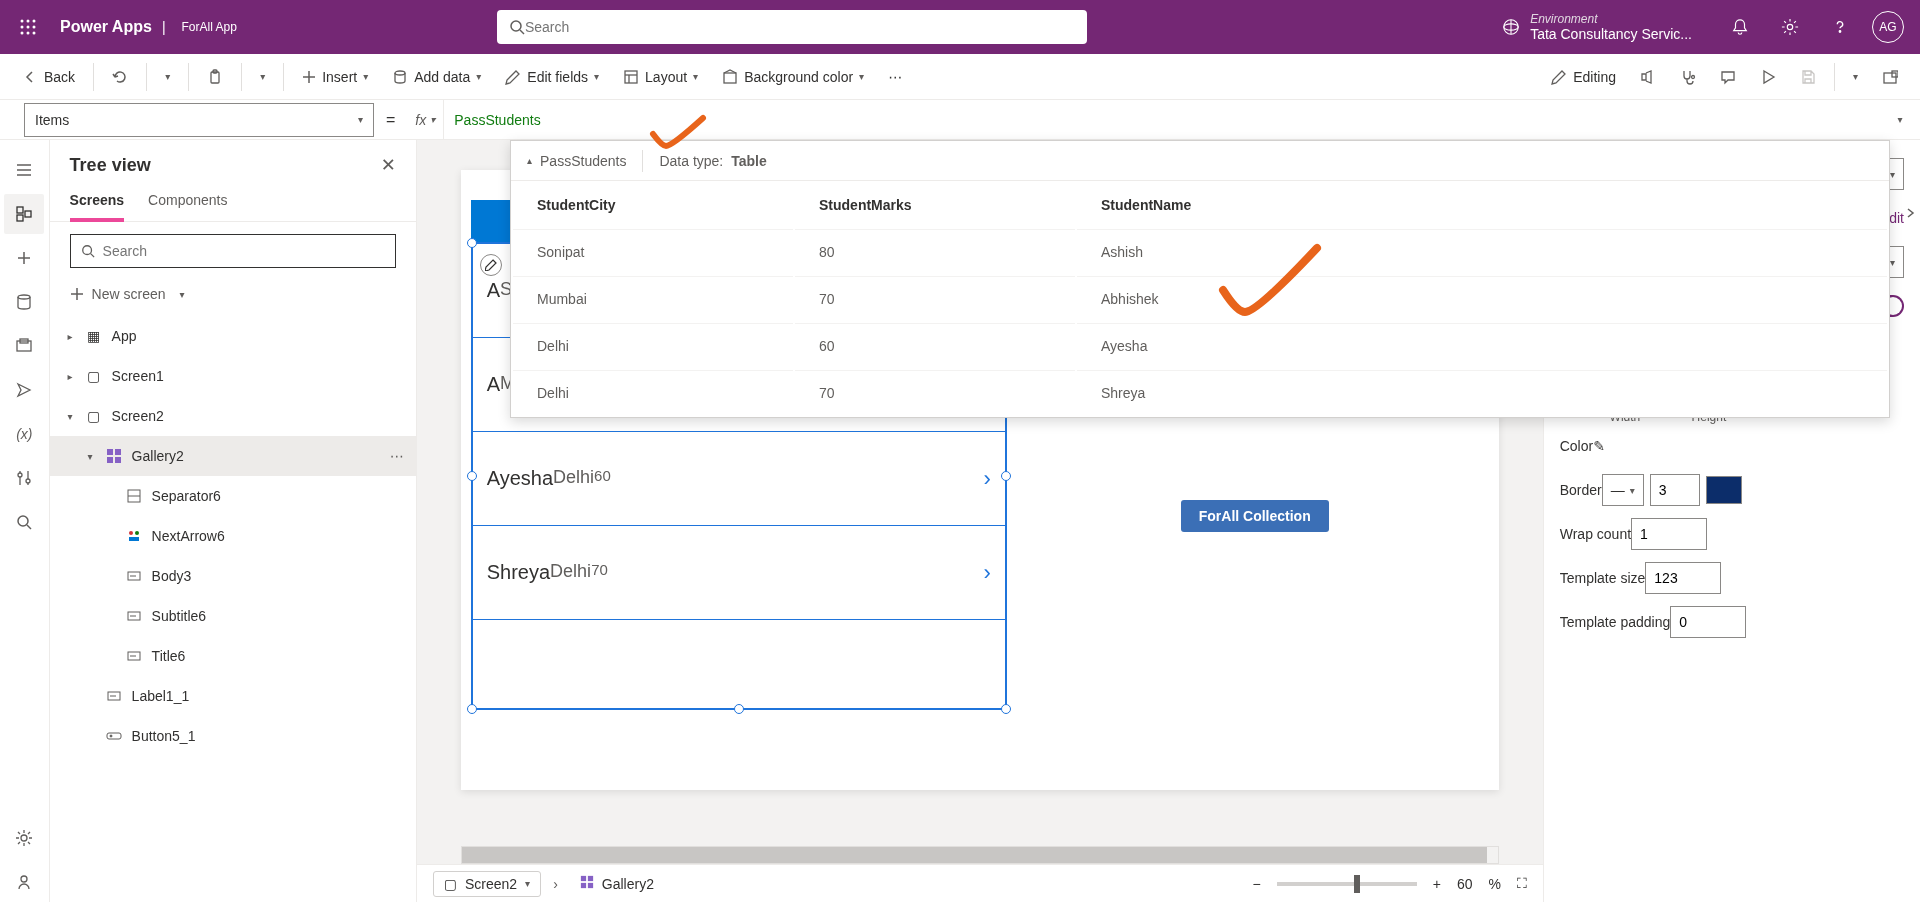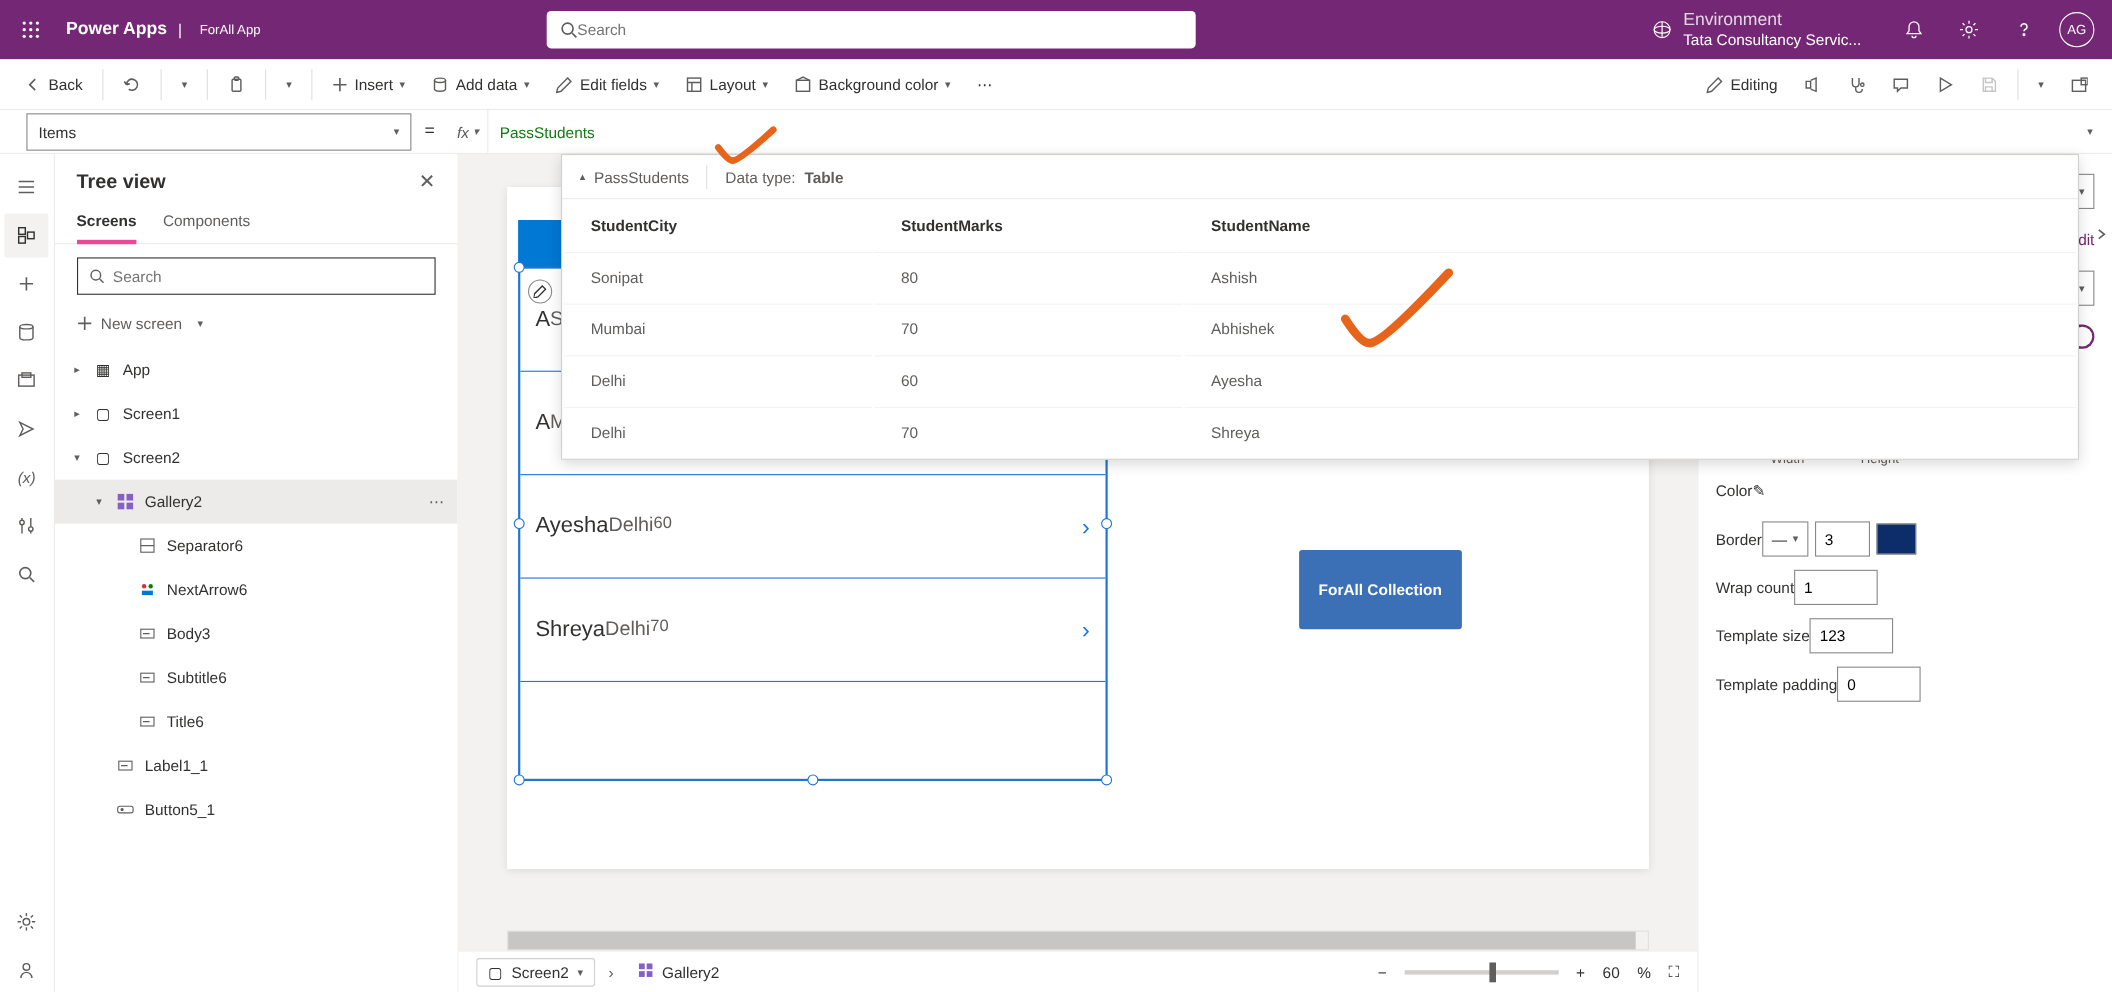--- a/index.html
+++ b/index.html
@@ -7,21 +7,21 @@
 
 
 .top-header { height: 54px; background: #742774; display: flex; align-items: center; color: white; padding: 0 8px; }
 .waffle { width: 40px; height: 40px; display: flex; align-items: center; justify-content: center; cursor: pointer; }
 .brand { font-size: 16px; font-weight: 600; margin-left: 12px; }
 .app-name { font-size: 12px; margin-left: 6px; }
 .search-box { flex: 0 0 590px; height: 34px; background: white; border-radius: 4px; margin-left: 260px; display: flex; align-items: center; padding: 0 12px; color: #605e5c; }
 .search-box input { border: none; outline: none; flex: 1; font-size: 14px; color: #323130; background: transparent; }
 .header-right { margin-left: auto; display: flex; align-items: center; gap: 6px; }
 .env-block { display: flex; align-items: center; gap: 10px; margin-right: 20px; }
-.env-text-small { font-size: 16px; color: #e1d7e1; }
+.env-text-small { font-size: 12px; color: #e1d7e1; font-style: italic; }
 .env-text { font-size: 14px; color: white; }
 .header-icon { width: 44px; height: 44px; display: flex; align-items: center; justify-content: center; cursor: pointer; color: white; }
 .avatar-circle { width: 32px; height: 32px; border-radius: 50%; border: 1px solid white; display: flex; align-items: center; justify-content: center; font-size: 12px; margin-left: 4px; margin-right: 8px; }
 
 
 .command-bar { height: 46px; background: white; border-bottom: 1px solid #edebe9; display: flex; align-items: center; padding: 0 12px; gap: 4px; }
 .cmd-btn { height: 36px; display: flex; align-items: center; gap: 6px; padding: 0 10px; cursor: pointer; color: #323130; border-radius: 2px; }
 .cmd-sep { width: 1px; height: 28px; background: #e1dfdd; margin: 0 4px; }
 .cmd-right { margin-left: auto; display: flex; align-items: center; gap: 4px; }
 .chevron { font-size: 10px; color: #605e5c; }
@@ -84,21 +84,21 @@
 
 
 .gal-item { border-bottom: 1px solid #1f74db; padding: 8px 14px; display: flex; align-items: center; justify-content: space-between; }
 .gal-item-text { display: flex; }
 .gal-title { font-size: 20px; font-weight: 400; color: #323130; }
 .gal-sub { font-size: 18px; color: #605e5c; }
 .gal-body { font-size: 15px; color: #605e5c; }
 .gal-arrow { color: #1f74db; font-size: 22px; }
 
 
-.forall-btn { position: absolute; left: 720px; top: 330px; background: #3b6fb6; color: white; padding: 28px 18px; font-weight: 600; border-radius: 3px; cursor: pointer; text-align: right; }
+.forall-btn { position: absolute; left: 720px; top: 330px; background: #3b6fb6; color: white; padding: 8px 18px; font-weight: 600; border-radius: 3px; cursor: pointer; text-align: right; }
 
 
 .data-preview { position: absolute; left: 510px; top: 140px; width: 1380px; background: white; border: 1px solid #d2d0ce; box-shadow: 0 4px 12px rgba(0,0,0,0.15); z-index: 10; }
 .dp-header { height: 40px; border-bottom: 1px solid #edebe9; display: flex; align-items: center; padding: 0 16px; gap: 16px; }
 .dp-header-item { display: flex; align-items: center; gap: 8px; color: #605e5c; }
 .dp-table { width: 100%; }
 .dp-table th { text-align: left; padding: 14px 24px; font-weight: 600; color: #323130; font-size: 14px; }
 .dp-table td { padding: 14px 24px; color: #605e5c; border-top: 1px solid #f3f2f1; font-size: 14px; }
 
 

